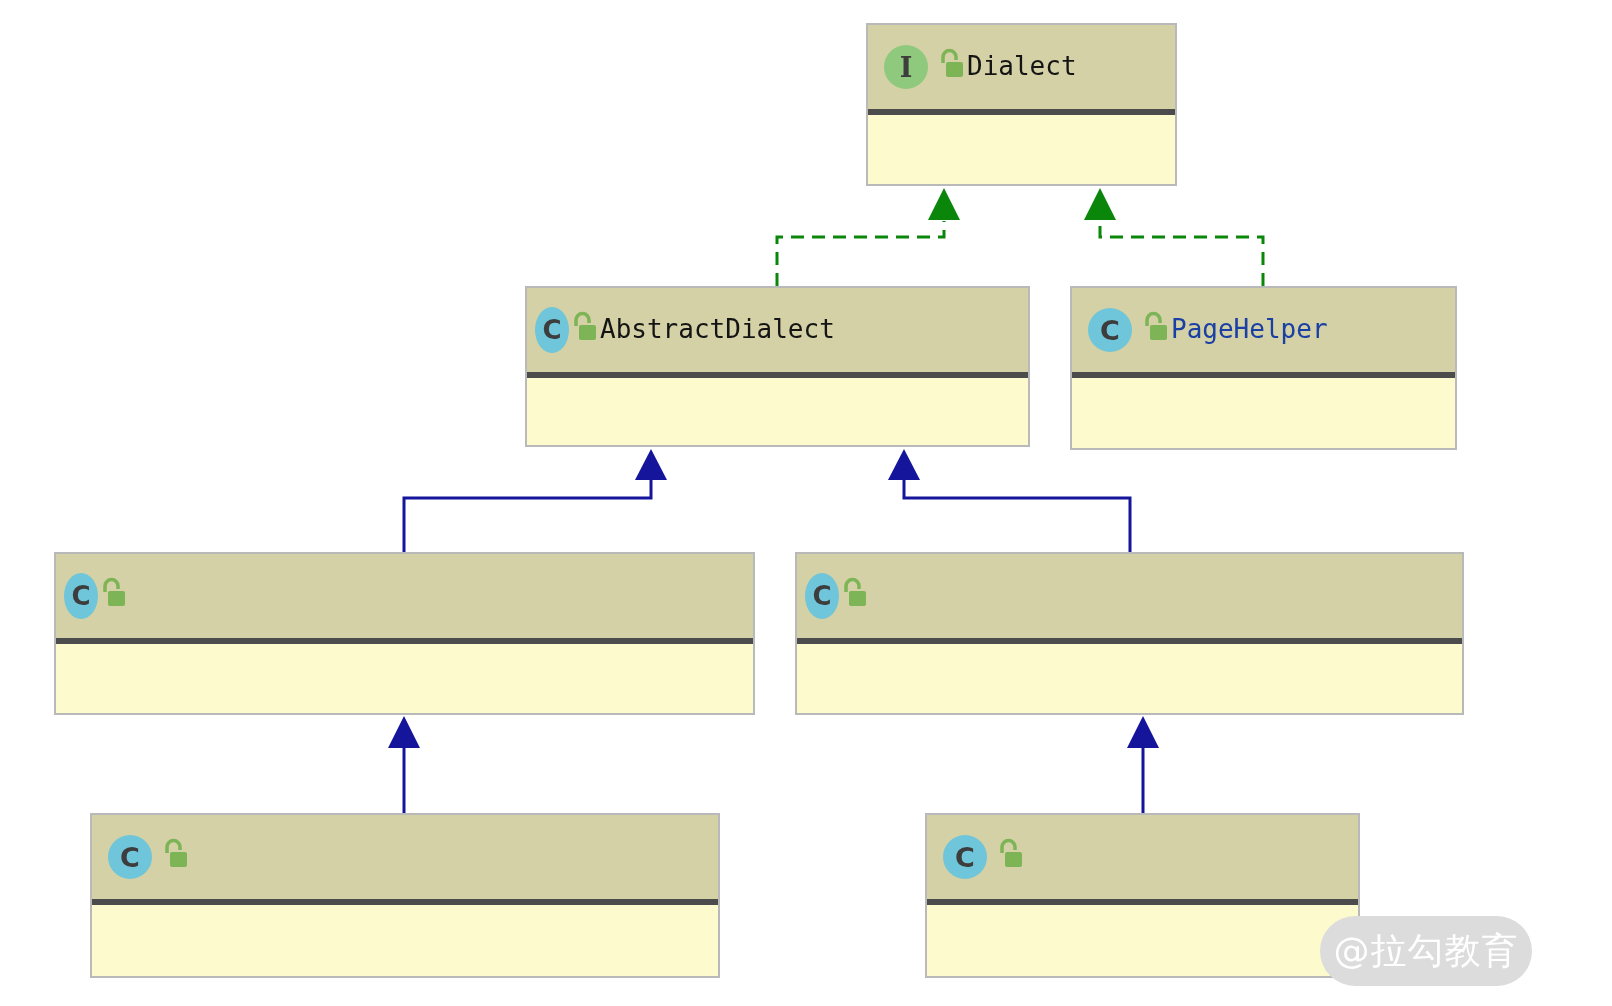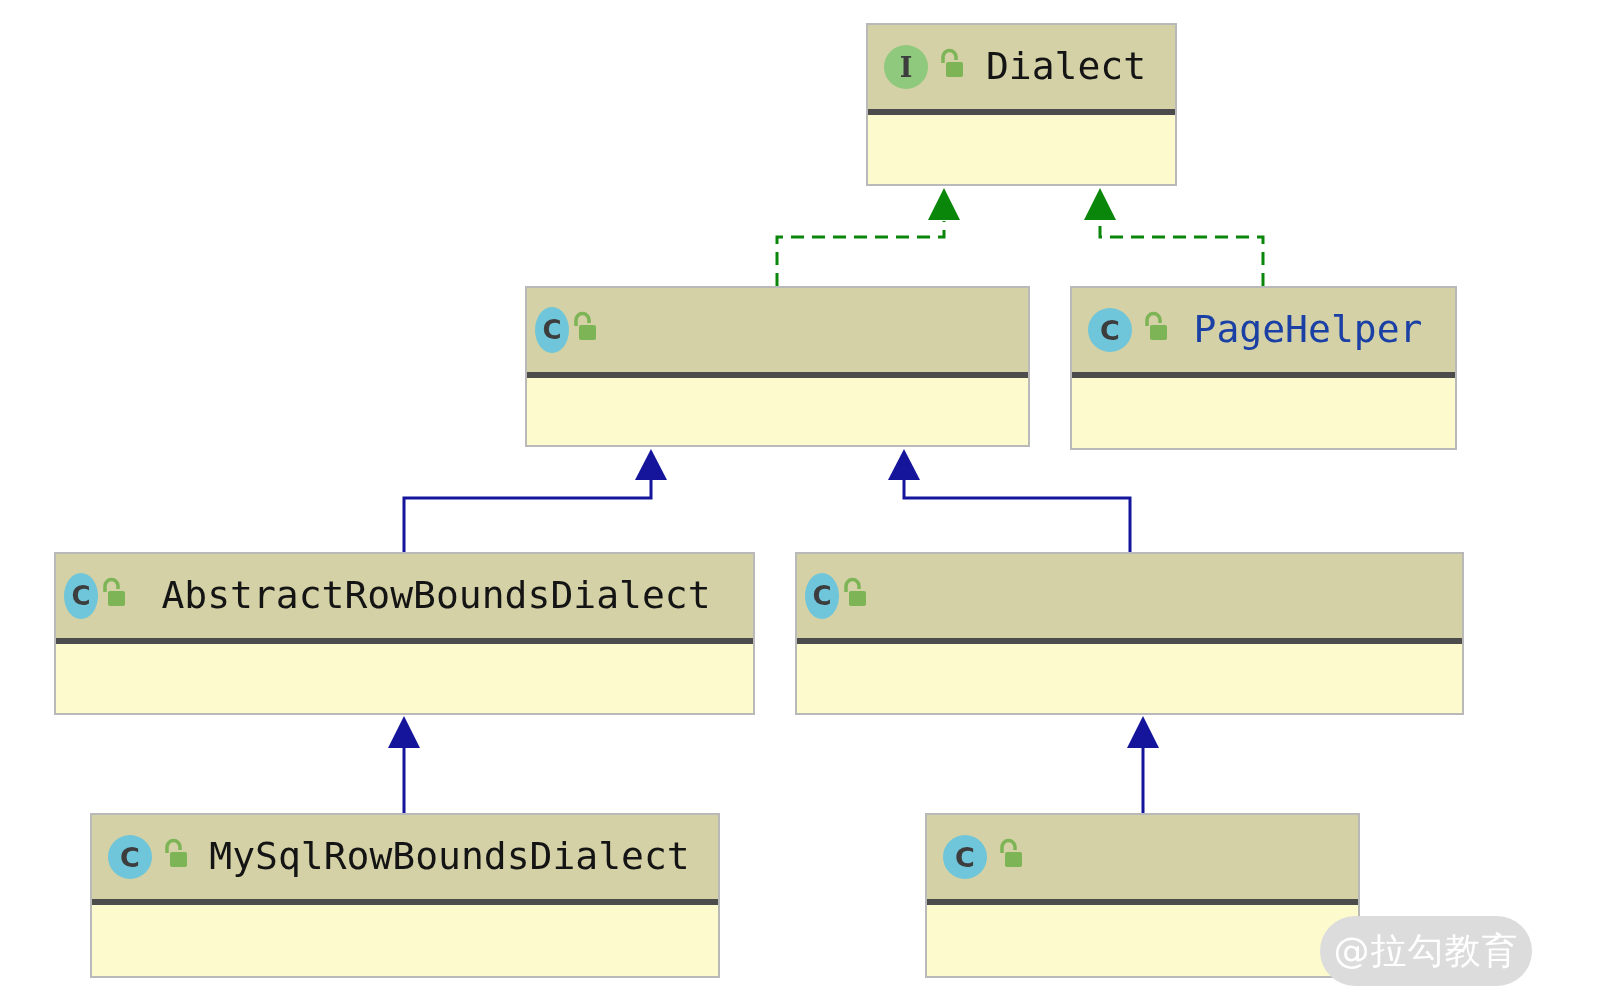--- a/index.html
+++ b/index.html
@@ -20,22 +20,22 @@
   }
   .uml-header{
     flex:0 0 84px;
     background:#d3d1a5;
     display:flex;align-items:center;
     padding-left:16px;padding-right:10px;
   }
   .uml-sep{flex:0 0 6px;background:#4c4c4c;}
   .uml-body{flex:1;background:#fdfacd;}
   .uml-title{
-    flex:1;text-align:center;
-    font-size:38px;color:#141414;
+    flex:1;text-align:left;
+    font-size:26px;color:#141414;
     white-space:nowrap;
     transform:translateY(-1px);
   }
   .title-ref{color:#1a40a5;}
   
   .badge{
     display:flex;align-items:center;justify-content:center;
     width:44px;height:44px;border-radius:50%;
     flex:0 0 auto;
   }
@@ -143,20 +143,21 @@
         <span class="abs-paren abs-paren-l"></span>
         <span class="badge-abs">C</span>
         <span class="abs-paren abs-paren-r"></span>
       </span>
       <span class="lock">
         <svg width="30" height="36" viewBox="0 0 30 36">
           <path d="M6 16 V10 a6.5 6.5 0 0 1 13 0 v3" fill="none" stroke="#7cb456" stroke-width="3.5"></path>
           <rect x="9" y="15" width="17" height="15" rx="2" fill="#7cb456"></rect>
         </svg>
       </span>
+      <span class="uml-title">AbstractDialect</span>
     </div>
     <div class="uml-sep"></div>
     <div class="uml-body"></div>
   </div>
 
   <div class="uml-box" style="left:1070px;top:286px;width:387px;height:164px;">
     <div class="uml-header">
       <span class="badge badge-class">C</span>
       <span class="lock">
         <svg width="30" height="36" viewBox="0 0 30 36">
@@ -176,21 +177,20 @@
         <span class="abs-paren abs-paren-l"></span>
         <span class="badge-abs">C</span>
         <span class="abs-paren abs-paren-r"></span>
       </span>
       <span class="lock">
         <svg width="30" height="36" viewBox="0 0 30 36">
           <path d="M6 16 V10 a6.5 6.5 0 0 1 13 0 v3" fill="none" stroke="#7cb456" stroke-width="3.5"></path>
           <rect x="9" y="15" width="17" height="15" rx="2" fill="#7cb456"></rect>
         </svg>
       </span>
-      <span class="uml-title">AbstractRowBoundsDialect</span>
     </div>
     <div class="uml-sep"></div>
     <div class="uml-body"></div>
   </div>
 
   <div class="uml-box" style="left:795px;top:552px;width:669px;height:163px;">
     <div class="uml-header">
       <span class="abs-wrap">
         <span class="abs-paren abs-paren-l"></span>
         <span class="badge-abs">C</span>
@@ -209,21 +209,20 @@
 
   <div class="uml-box" style="left:90px;top:813px;width:630px;height:165px;">
     <div class="uml-header">
       <span class="badge badge-class">C</span>
       <span class="lock">
         <svg width="30" height="36" viewBox="0 0 30 36">
           <path d="M6 16 V10 a6.5 6.5 0 0 1 13 0 v3" fill="none" stroke="#7cb456" stroke-width="3.5"></path>
           <rect x="9" y="15" width="17" height="15" rx="2" fill="#7cb456"></rect>
         </svg>
       </span>
-      <span class="uml-title">MySqlRowBoundsDialect</span>
     </div>
     <div class="uml-sep"></div>
     <div class="uml-body"></div>
   </div>
 
   <div class="uml-box" style="left:925px;top:813px;width:435px;height:165px;">
     <div class="uml-header">
       <span class="badge badge-class">C</span>
       <span class="lock">
         <svg width="30" height="36" viewBox="0 0 30 36">

